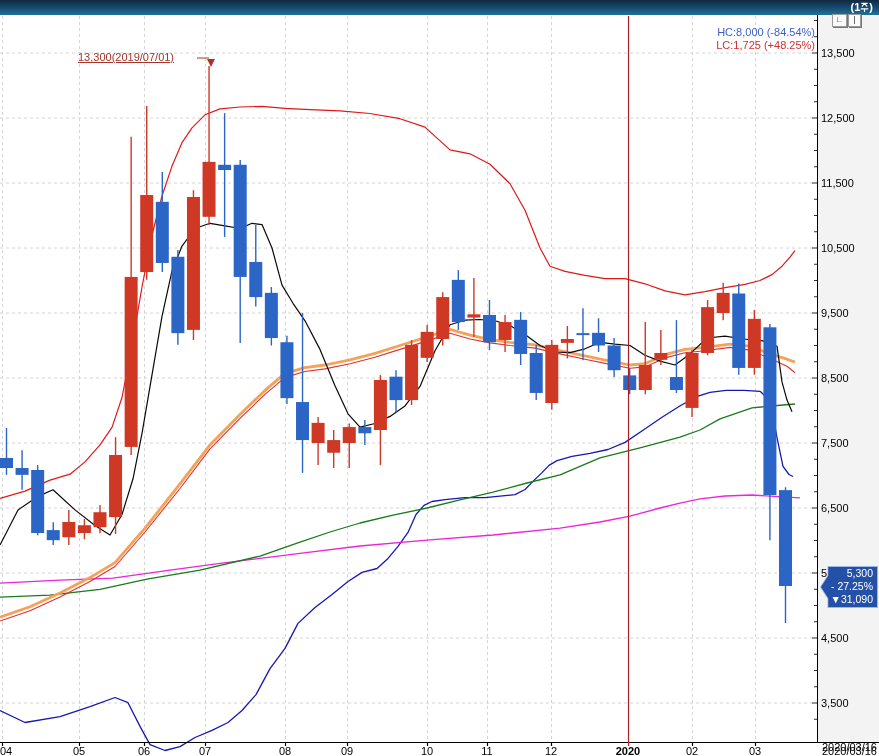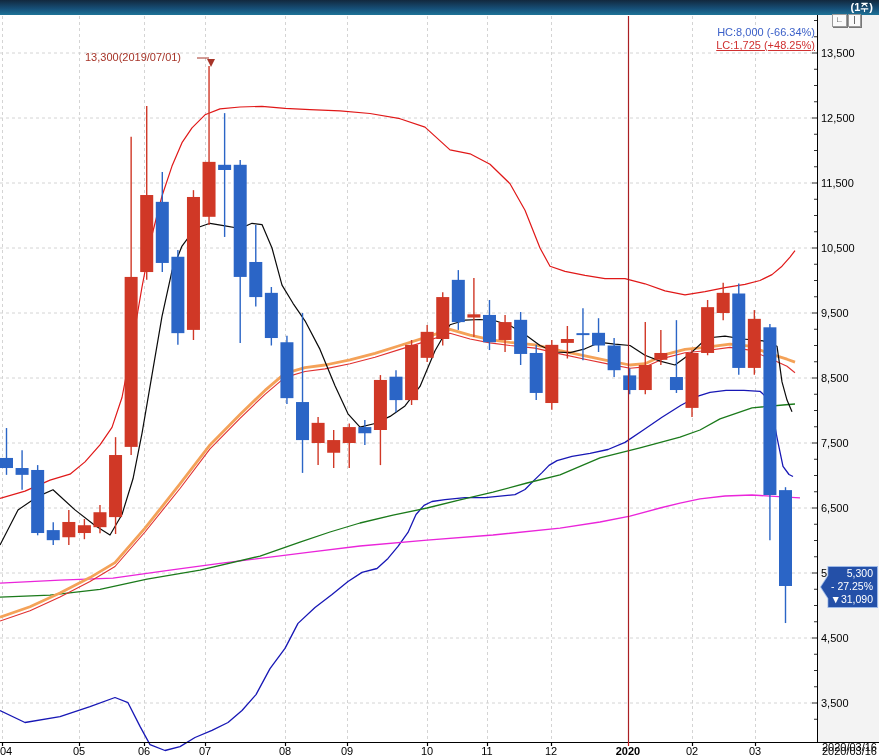--- a/index.html
+++ b/index.html
@@ -273,28 +273,28 @@
         <text x="755" y="755" font-size="11" fill="#000" text-anchor="middle" font-weight="normal" font-family="Liberation Sans, sans-serif">03</text>
         <text x="877" y="755" font-size="11" fill="#000" text-anchor="end" font-family="Liberation Sans, sans-serif">2020/03/16</text>
       </g>
     <g id="g-anno">
         <line x1="197" y1="58" x2="209" y2="58" stroke="#a63428" stroke-width="1"></line>
         <polygon points="207,59 215,59 211,67" fill="#a63428"></polygon>
       </g>
   </svg>
 
   <div class="hclc">
-    <div id="hc" style="color: rgb(58, 95, 200);">HC:8,000 (-66.34%)</div>
-    <div id="lc" style="color: rgb(208, 48, 48); text-decoration: underline;">LC:1,725 (+48.25%)</div>
+    <div id="hc" style="color: rgb(58, 95, 200);">HC:8,000 (-84.54%)</div>
+    <div id="lc" style="color: rgb(208, 48, 48);">LC:1,725 (+48.25%)</div>
   </div>
 
   <div id="toolbtn1" class="toolbtn">∟</div>
   <div id="toolbtn2" class="toolbtn">❘</div>
 
-  <div id="annotation" style="left: 85px; top: 51px; color: rgb(166, 52, 40);">13,300(2019/07/01)</div>
+  <div id="annotation" style="left: 78px; top: 51px; color: rgb(166, 52, 40); text-decoration: underline;">13,300(2019/07/01)</div>
 
   <div id="badge-outer" style="left: 820px; top: 566px; background: rgb(157, 185, 232);">
     <div id="badge-inner" style="background: rgb(36, 80, 168);">
       <div>5,300</div>
       <div>- 27.25%</div>
       <div>▼31,090</div>
     </div>
   </div>
 
   <div id="lastdate">2020/03/16</div>

